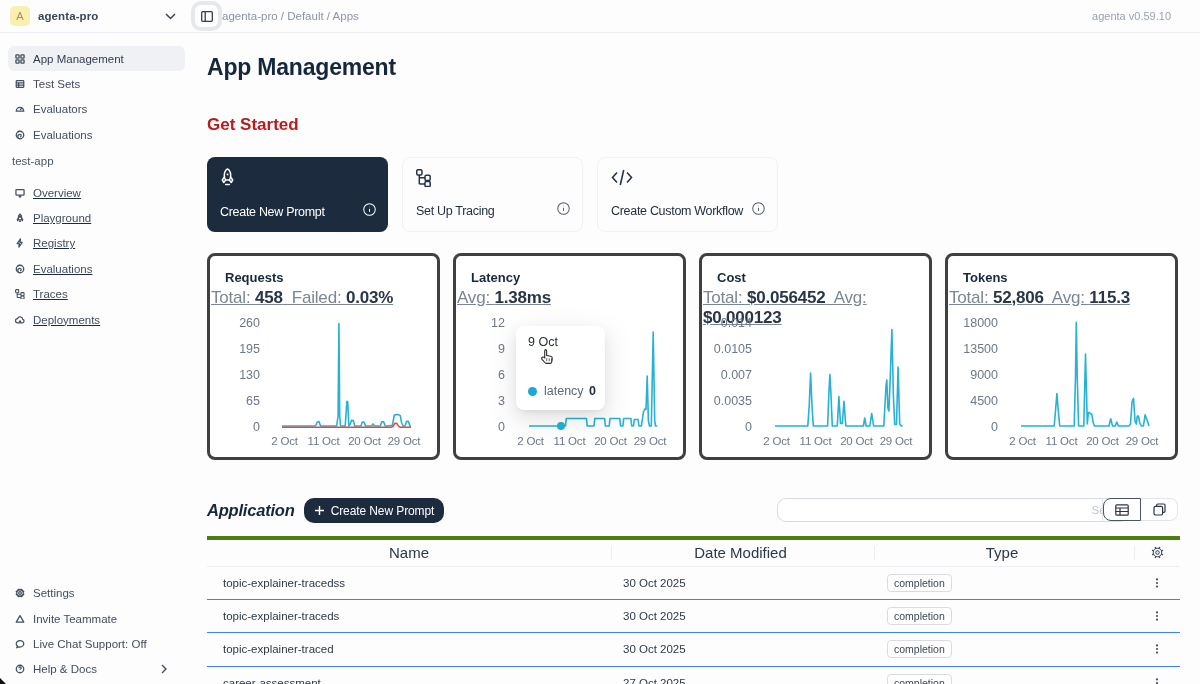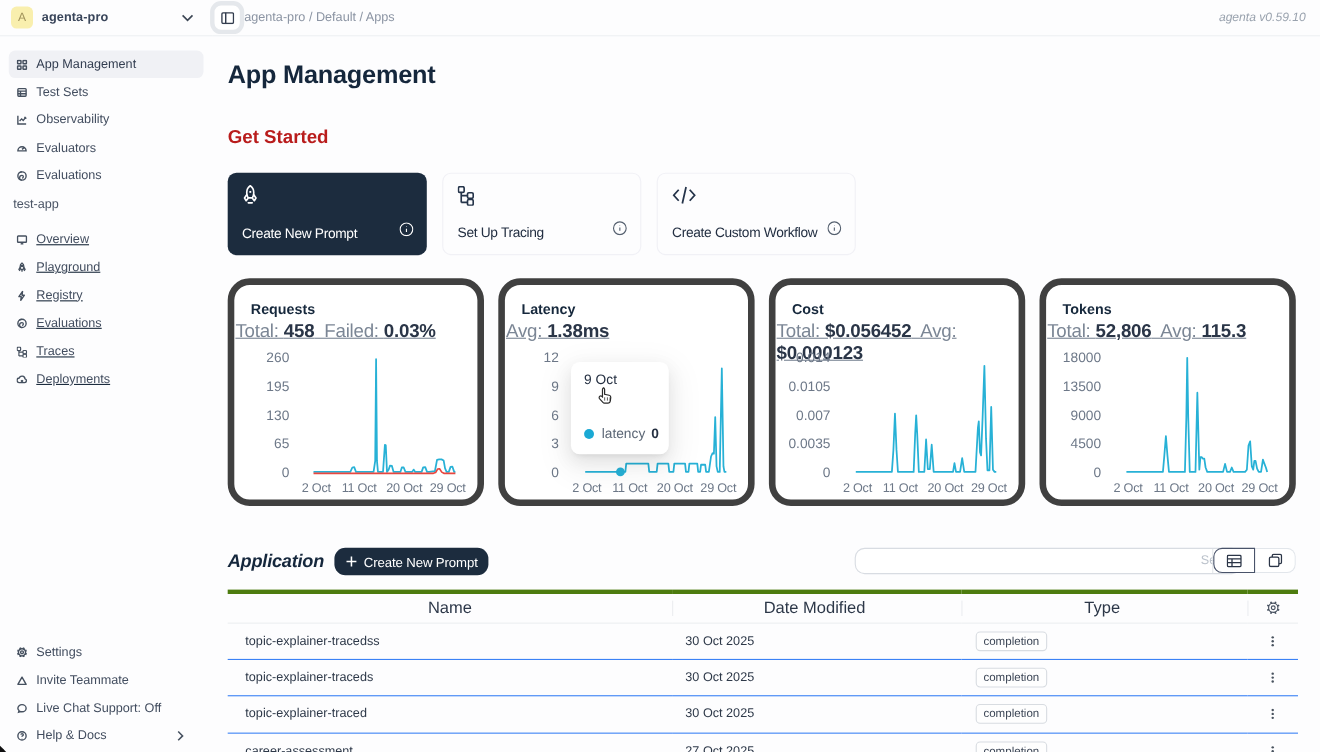--- a/index.html
+++ b/index.html
@@ -14,32 +14,32 @@
 .mi{height:25.4px;display:flex;align-items:center;padding:0 7px;border-radius:6px;font-size:11.5px;color:#424d5f;}
 .mi.active{background:#f0f1f5;color:#323d50;font-weight:400;}
 .mi svg{width:10px;height:10px;margin-right:8px;flex:0 0 10px;stroke:#45505f;}
 .applabel{padding:7.5px 12px 12.8px 12px;font-size:11.5px;color:#4b5566;}
 .sb-bottom{position:absolute;left:8px;right:8px;bottom:2px;}
 .mi .chev{margin-left:auto;margin-right:10px;flex:0 0 8px;}
 .main{position:absolute;left:193px;top:0;right:0;height:684px;}
 .topbar{height:33px;border-bottom:1px solid #eef0f3;display:flex;align-items:center;position:relative;}
 .toggle-ring{position:absolute;left:-2px;top:1px;width:31px;height:30px;border:4px solid #e5e8ec;border-radius:10px;background:#fff;display:flex;align-items:center;justify-content:center;}
 .crumb{margin-left:29px;font-size:11.5px;color:#8b94a3;}
-.ver{position:absolute;right:13px;top:0;line-height:33px;font-size:11px;color:#99a2ae;font-style:italic;}
+.ver{position:absolute;right:29px;top:0;line-height:33px;font-size:11px;color:#99a2ae;}
 .content{padding:0 0 0 14px;}
 h1{font-size:23px;font-weight:700;color:#15273c;letter-spacing:-0.2px;padding-top:21px;}
 h2{font-size:17px;font-weight:700;color:#b91c1c;padding-top:34px;}
 .gs-row{display:flex;gap:14px;margin-top:22px;}
 .gs-card{width:181px;height:75px;border-radius:8px;padding:11px 13px;position:relative;}
 .gs-dark{background:#1c2c3e;color:#fff;}
 .gs-light{border:1px solid #f1f1f6;}
 .gs-title{position:absolute;left:13px;bottom:13px;font-size:12.5px;font-weight:500;letter-spacing:-0.3px;}
 .gs-info{position:absolute;right:12px;bottom:12px;}
 .charts-row{display:flex;gap:13px;margin-top:21px;}
-.chart-card{width:233px;height:207px;border:6px solid #404040;border-radius:20px;background:#fff;position:relative;}
+.chart-card{width:233px;height:207px;border:3px solid #404040;border-radius:8px;background:#fff;position:relative;}
 .c-title{position:absolute;left:15px;top:14px;font-size:13px;font-weight:700;color:#16283c;}
 .c-sub{position:absolute;left:1px;top:31.5px;font-size:17px;color:#7b8695;letter-spacing:-0.2px;text-decoration:underline;}
 .c-sub b{color:#2a3547;font-weight:700;}
 .chart-card svg.plot{position:absolute;left:0;top:0;}
 .app-row{display:flex;align-items:center;margin-top:38px;position:relative;height:25px;}
 .app-row h3{font-size:16.5px;font-weight:700;color:#15273c;letter-spacing:-0.2px;font-style:italic;}
 .btn-dark{margin-left:9px;height:25px;background:#1c2c3e;color:#fff;border-radius:10px;font-size:12px;display:flex;align-items:center;padding:0 10px;gap:6px;font-weight:500;letter-spacing:-0.1px;}
 .search{position:absolute;left:570px;top:0;width:352px;height:24px;border:1px solid #d8dce2;border-radius:9px;background:#fff;display:flex;align-items:center;justify-content:flex-end;}
 .search span{font-size:11.5px;color:#bcc3cc;margin-left:10px;}
 .search .sdiv{position:absolute;right:25px;top:0;bottom:0;border-left:1px solid #e3e6ea;}
@@ -75,25 +75,20 @@
           <rect x="1.5" y="1.5" width="5" height="5" rx="1"></rect>
           <rect x="9.5" y="1.5" width="5" height="5" rx="1"></rect>
           <rect x="1.5" y="9.5" width="5" height="5" rx="1"></rect>
           <rect x="9.5" y="9.5" width="5" height="5" rx="1"></rect>
         </svg>App Management</div>
     <div class="mi"><svg viewBox="0 0 16 16" fill="none" stroke-width="2.02">
           <rect x="2" y="2.5" width="12" height="11" rx="1.2"></rect>
           <path d="M2 6.2h12M2 9.9h12M5.8 6.2v7.3"></path>
         </svg>Test Sets</div>
     <div class="mi"><svg viewBox="0 0 16 16" fill="none" stroke-width="2.02">
-          <path d="M2 2v12h12"></path>
-          <path d="M4.5 9.5l3-3 2.2 2.2 3.5-4"></path>
-          <path d="M13.5 4.5v2.3M13.5 4.5h-2.3" stroke-width="1.86"></path>
-        </svg>Observability</div>
-    <div class="mi"><svg viewBox="0 0 16 16" fill="none" stroke-width="2.02">
           <path d="M2 11.5a6 6 0 0 1 12 0z"></path>
           <path d="M8 9.2l3.2-2.4"></path>
         </svg>Evaluators</div>
     <div class="mi"><svg viewBox="0 0 16 16" fill="none" stroke-width="2.02">
           <circle cx="8" cy="8" r="6"></circle>
           <path d="M8 2a6 6 0 0 0-4.2 1.7M8 14a3.5 3.5 0 0 1 0-7 2 2 0 0 1 0 4" stroke-width="1.86"></path>
         </svg>Evaluations</div>
   </div>
   <div class="applabel">test-app</div>
   <div class="menu" style="padding-top:0;text-decoration:underline;">

